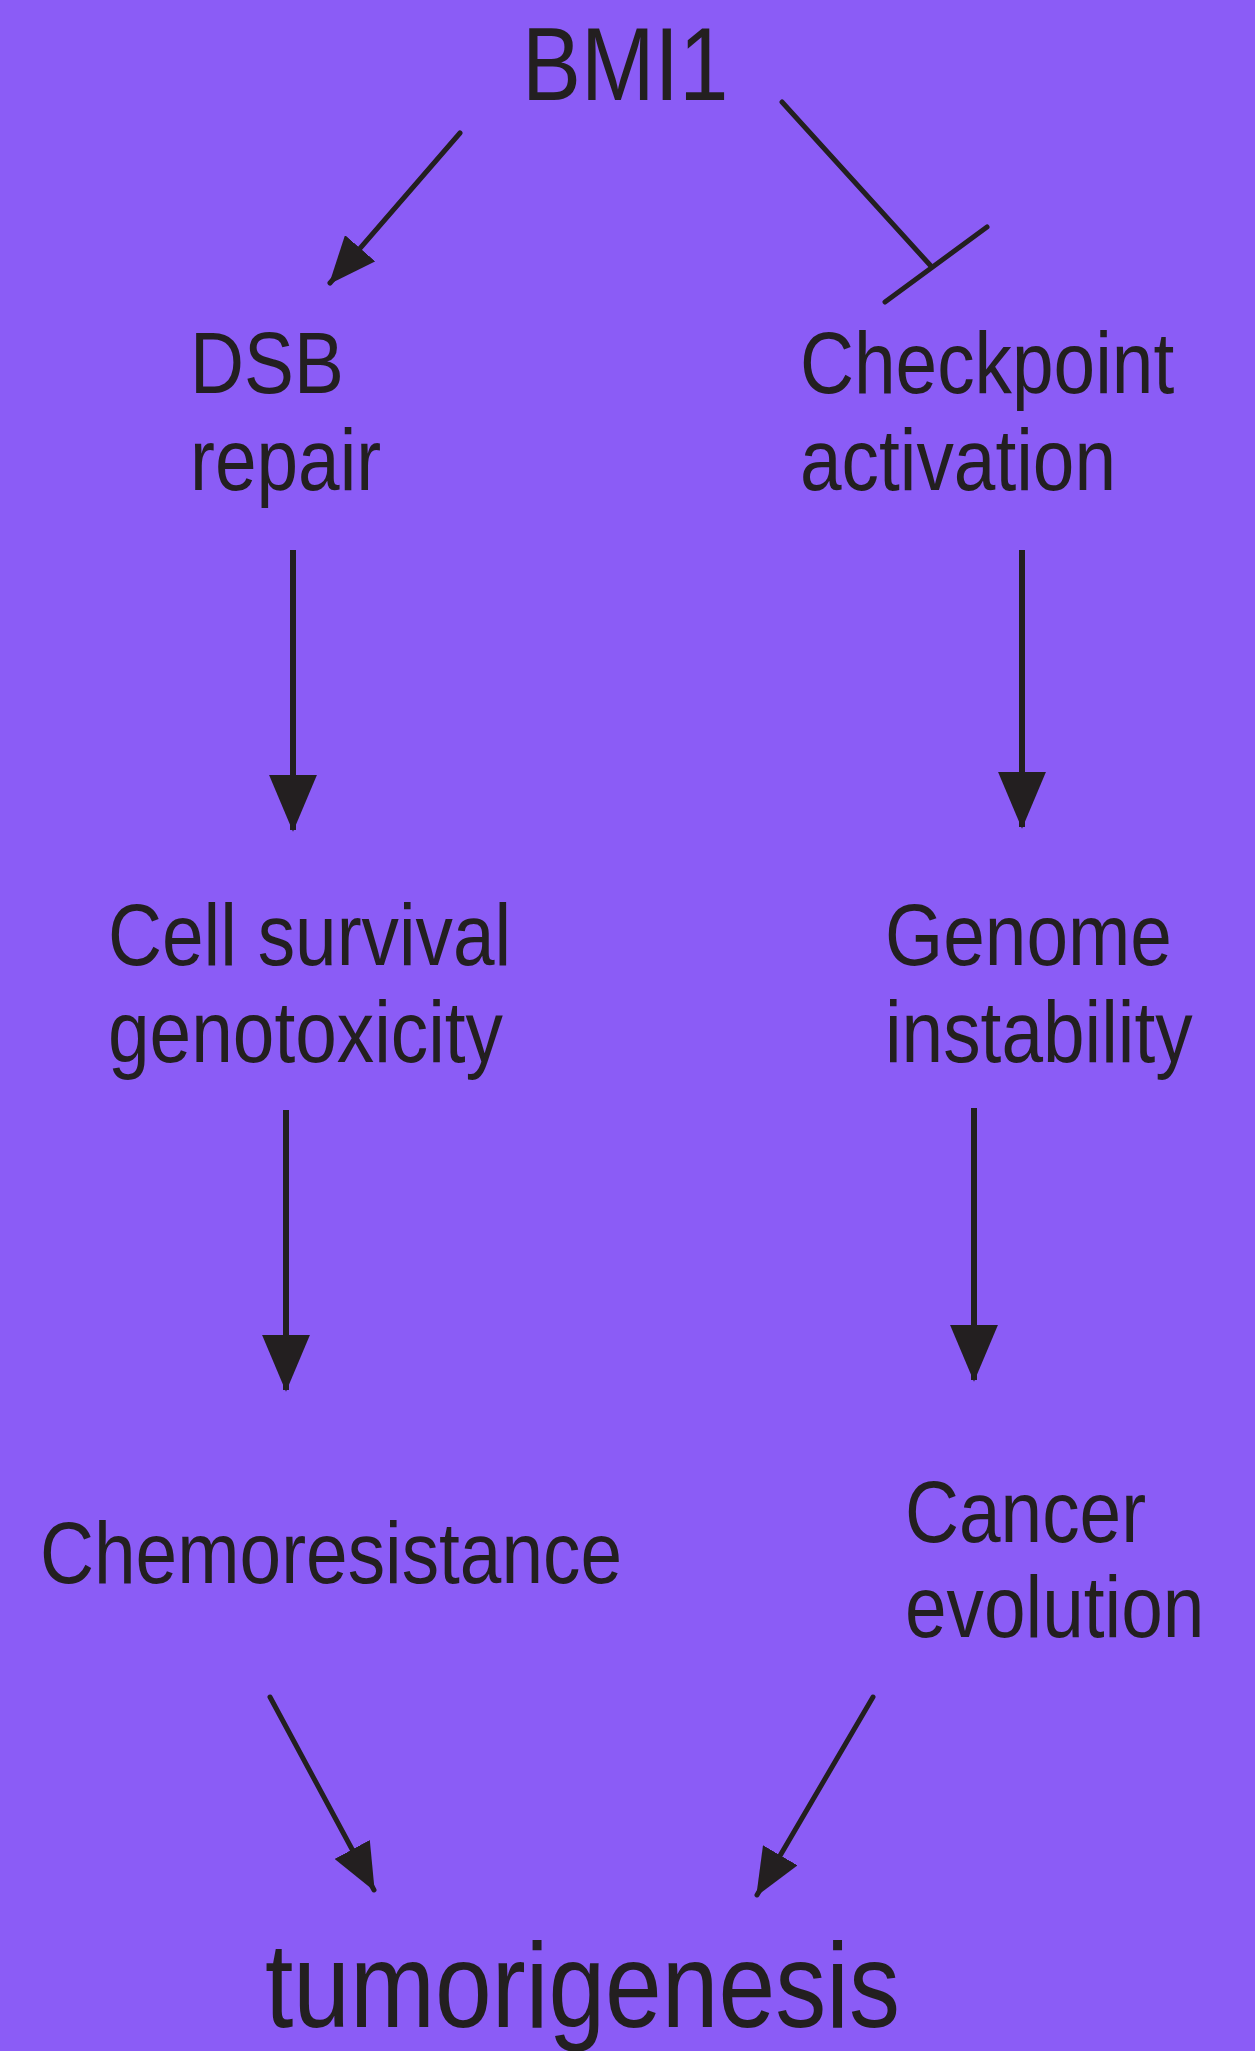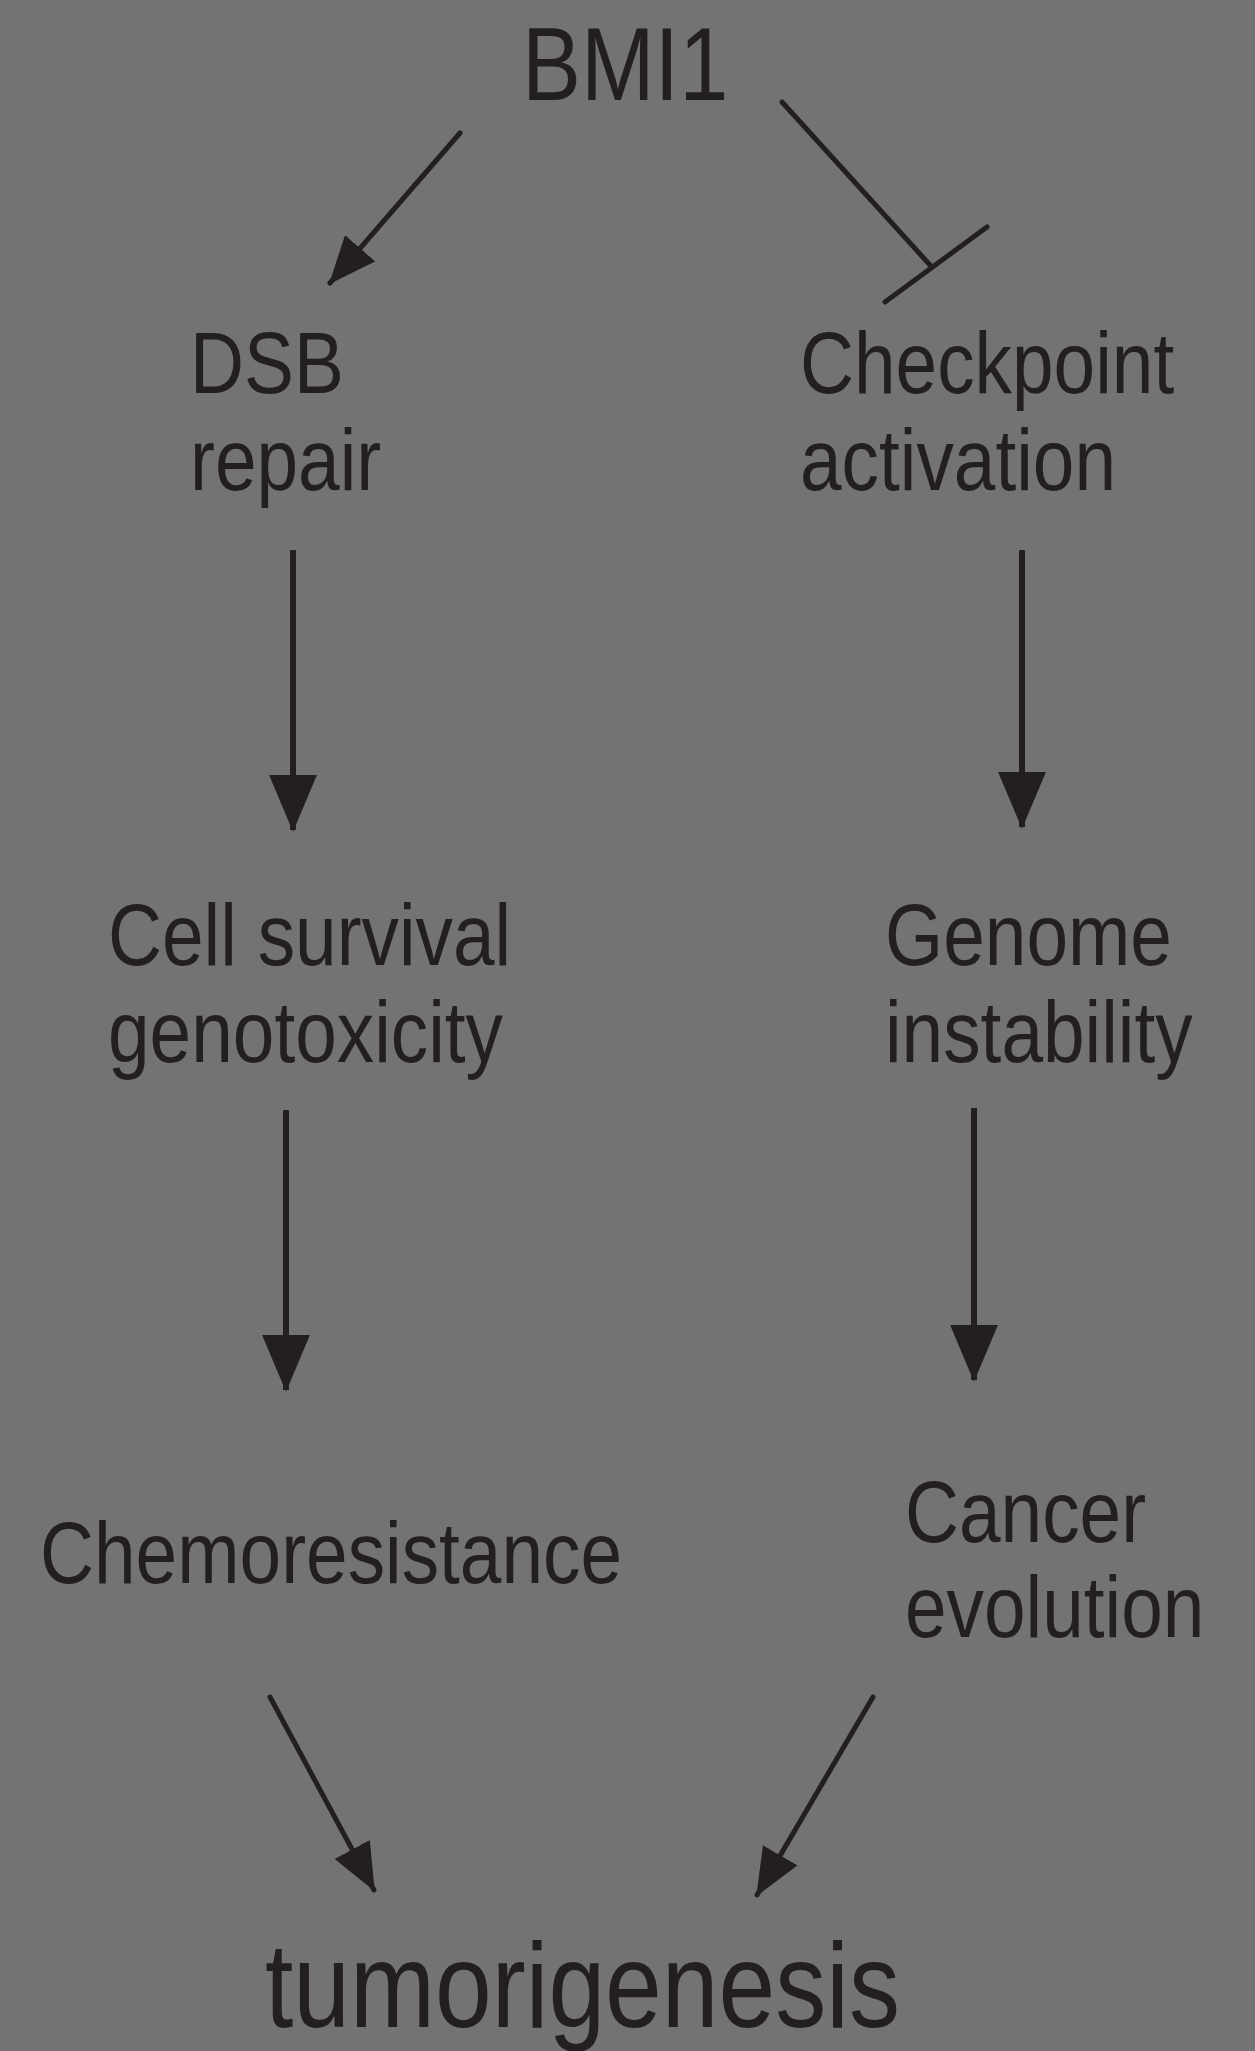--- a/index.html
+++ b/index.html
@@ -4,21 +4,21 @@
 <style>
   html, body {
     margin: 0;
     padding: 0;
     background: #ffffff;
   }
   #stage {
     position: relative;
     width: 1255px;
     height: 2051px;
-    background: #737373;
+    background: #8b5cf6;
     overflow: hidden;
     font-family: "Liberation Sans", sans-serif;
   }
   #edges {
     position: absolute;
     left: 0;
     top: 0;
     width: 1255px;
     height: 2051px;
   }

